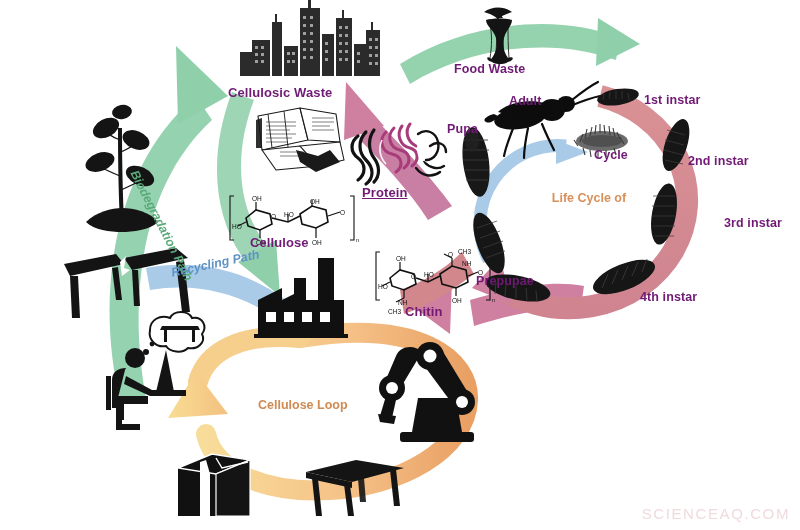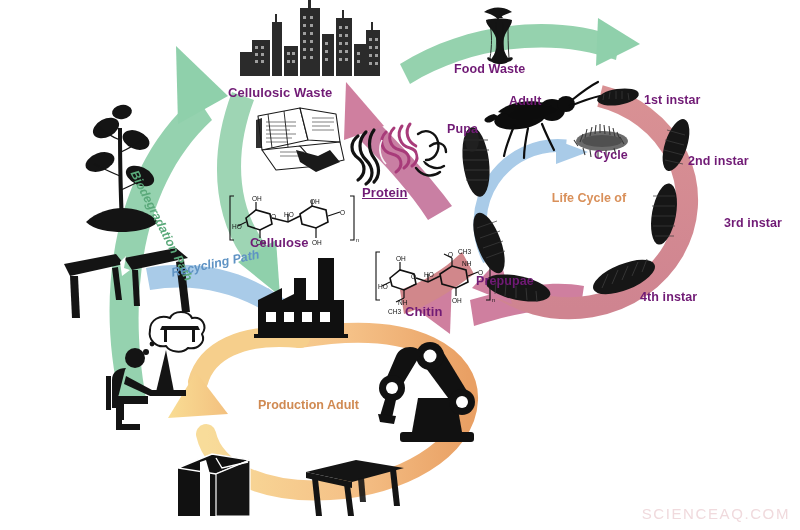--- a/index.html
+++ b/index.html
@@ -533,17 +533,17 @@
   <div class="lbl md" style="left:509px;top:94px;text-align:center;">Adult</div>
 
   <div class="cycle-title" style="left:552px;top:190px;transform:translateX(-50%);">
     <span>Life Cycle of</span>
   </div>
 
   <div class="path-lbl green-t" style="left:140px;top:168px;transform:rotate(63deg);">Biodegradation Path</div>
 
   <div class="path-lbl blue-t" style="left:170px;top:266px;transform:rotate(-12deg);">Recycling Path</div>
 
-  <div class="path-lbl orange-t" style="left:258px;top:398px;transform:rotate(0deg);font-style:normal;">Production Adult</div>
+  <div class="path-lbl orange-t" style="left:258px;top:398px;transform:rotate(0deg);font-style:normal;">Cellulose Loop</div>
 
   <div class="watermark">SCIENCEAQ.COM</div>
 
 </div>
 
 </body></html>

